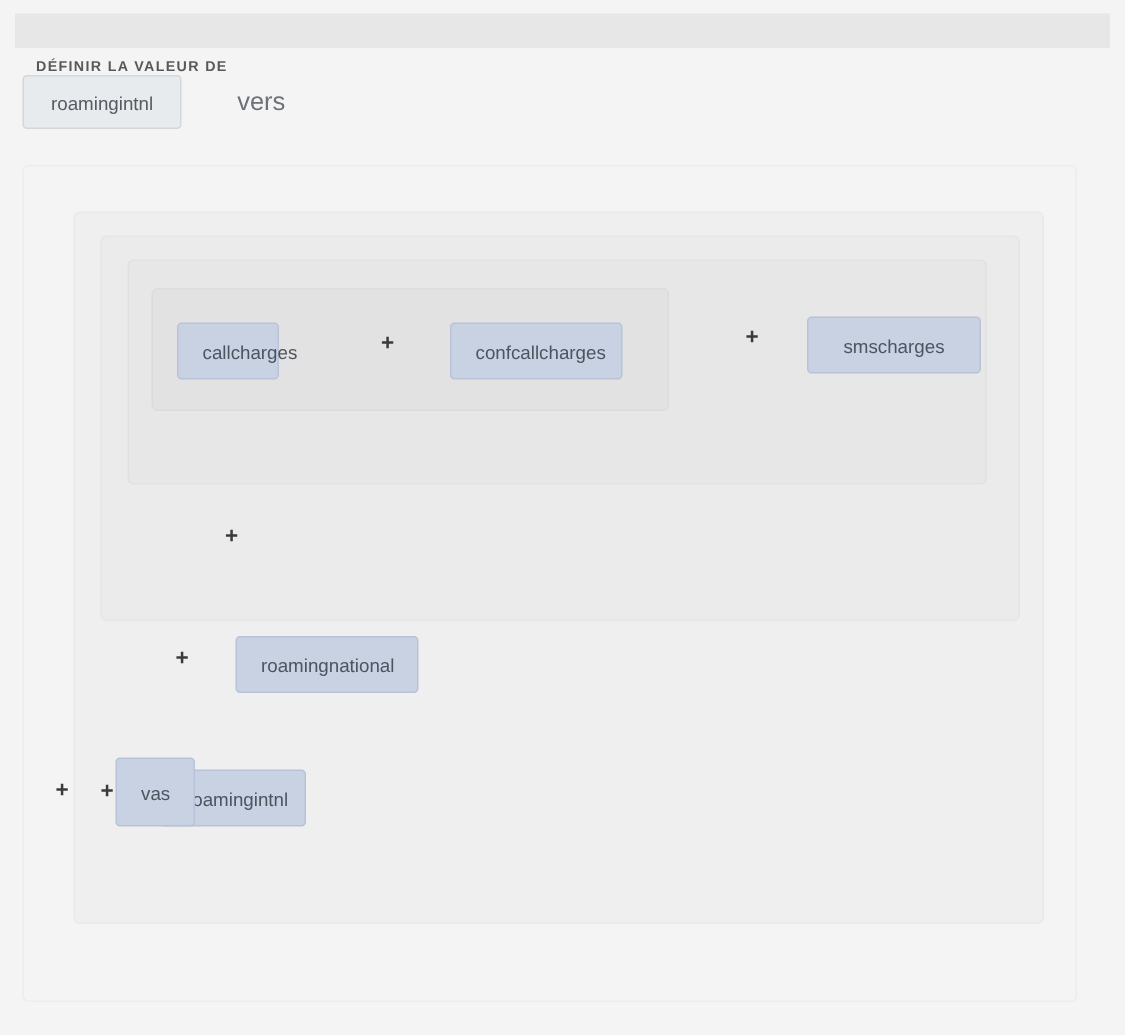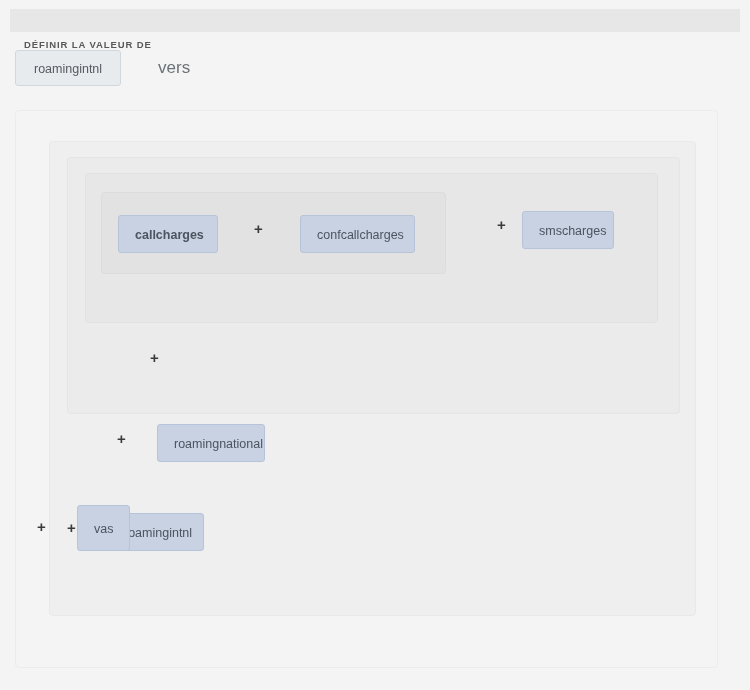--- a/index.html
+++ b/index.html
@@ -121,29 +121,29 @@
   .op {
     position: absolute;
     color: #3a3a3a;
     font-size: 15px;
     font-weight: bold;
     line-height: 1;
     user-select: none;
   }
 
   
-  .pos-callcharges    { left: 16px;  top: 22px; width: 100px; font-weight: bold; }
+  .pos-callcharges    { left: 16px;  top: 22px; width: 68px; }
   .pos-op1            { left: 152px; top: 28px; }
   .pos-confcall       { left: 198px; top: 22px; width: 115px; }
   .pos-op2            { left: 411px; top: 43px; }
-  .pos-sms            { left: 436px; top: 37px; width: 92px; text-align: right; }
+  .pos-sms            { left: 452px; top: 37px; width: 116px; }
   .pos-op3            { left: 82px;  top: 192px; }
   .pos-internet       { left: 123px; top: 185px; width: 115px; }
   .pos-op4            { left: 67px;  top: 289px; }
-  .pos-roamnat        { left: 107px; top: 282px; width: 108px; }
+  .pos-roamnat        { left: 107px; top: 282px; width: 122px; }
   .pos-op5            { left: 51px;  top: 409px; }
   .pos-roamintnl      { left: 91px;  top: 402px; width: 97px; }
   .pos-op6            { left: 37px;  top: 519px; }
   .pos-vas            { left: 77px;  top: 505px; width: 53px; height: 46px; line-height: 46px; text-align: center; }
 </style>
 </head>
 <body>
 
 <div class="header-bar">
   <span class="header-title">DÉFINIR LA VALEUR DE</span>

